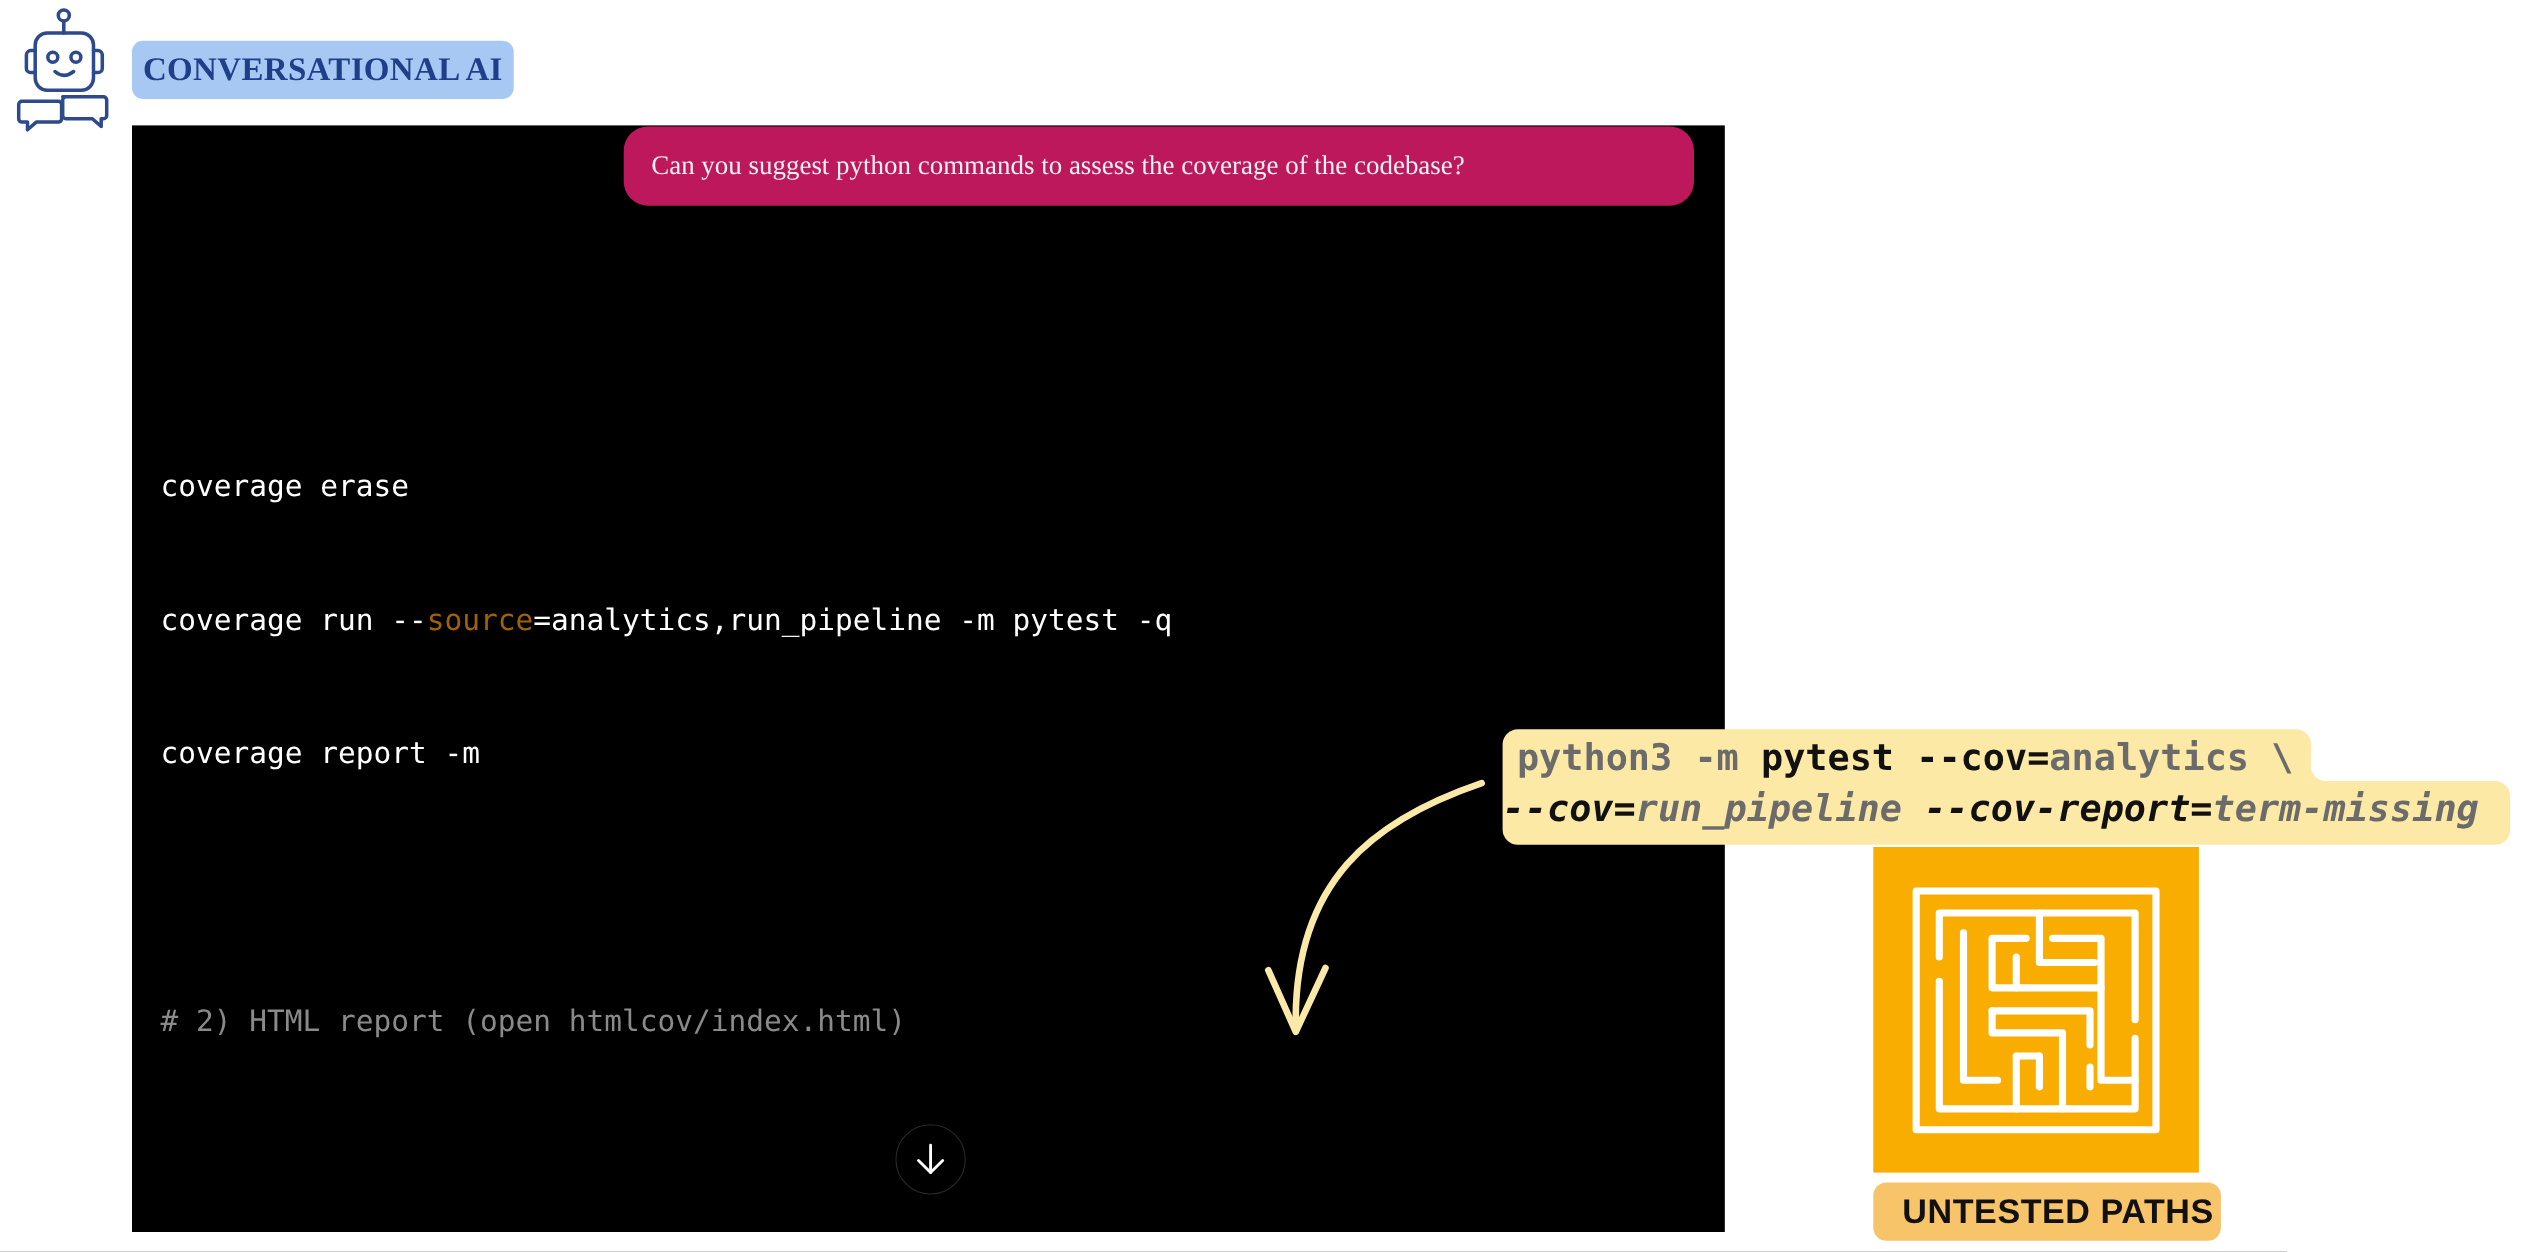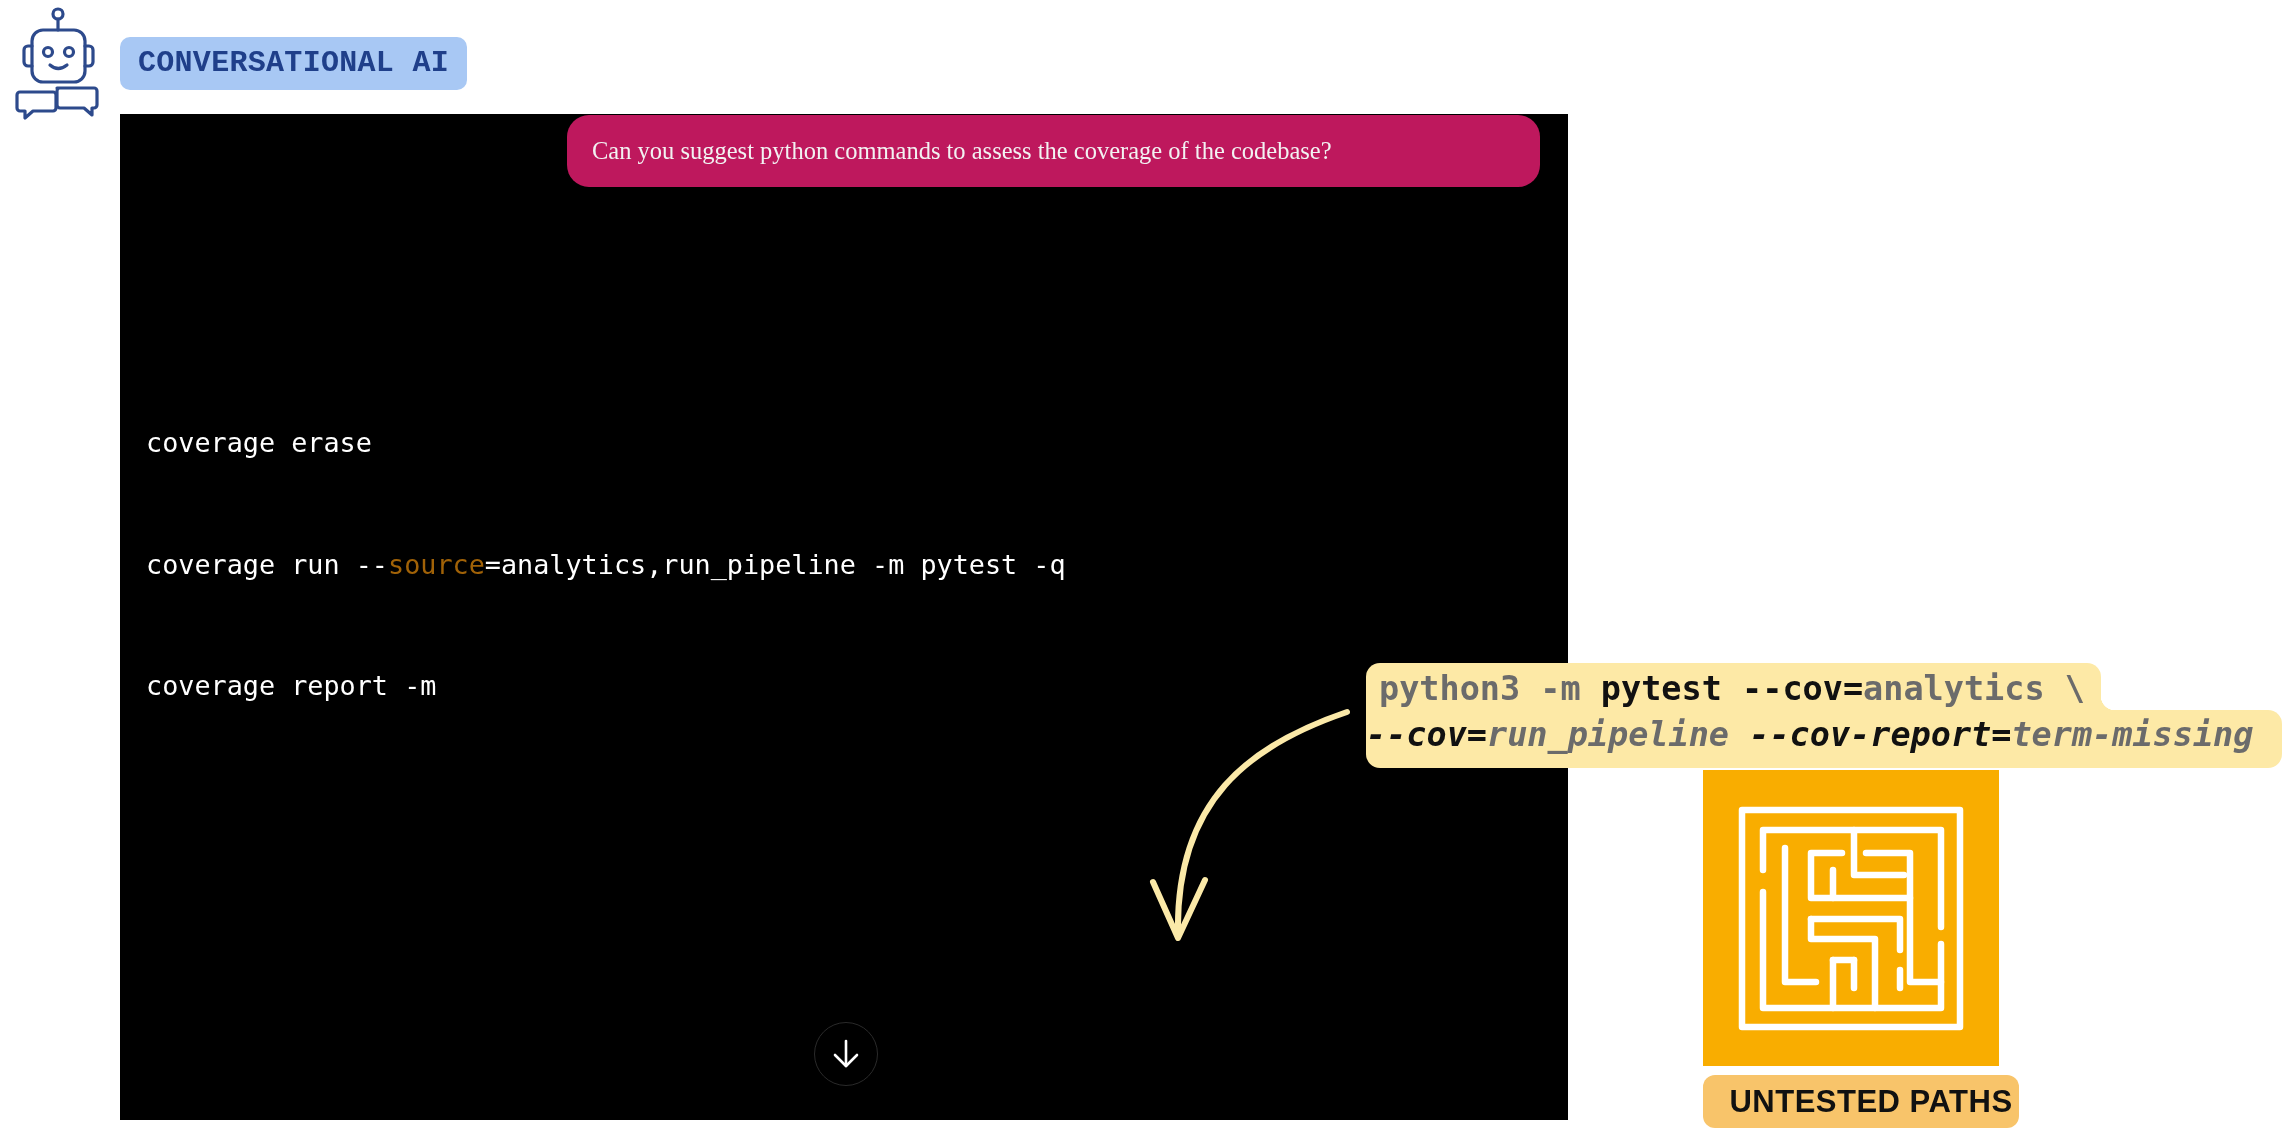--- a/index.html
+++ b/index.html
@@ -5,21 +5,21 @@
     html, body { margin: 0; padding: 0; }
     body {
       width: 2294px; height: 1138px; position: relative; overflow: hidden;
       background: #ffffff;
       font-family: "DejaVu Sans", sans-serif;
     }
     .robot-logo { position: absolute; left: 10px; top: 6px; width: 96px; height: 114px; }
     .badge {
       position: absolute; left: 120px; top: 37px; height: 53px; width: 347px;
       background: #a8c8f4; border-radius: 10px;
-      color: #1f3f8a; font-family: Liberation Mono, monospace; font-weight: 700;
+      color: #1f3f8a; font-family: Liberation Serif, serif; font-weight: 700;
       font-size: 30px; line-height: 53px; text-align: center; letter-spacing: 0.3px;
     }
     .chat-panel {
       position: absolute; left: 120px; top: 114px; width: 1448px; height: 1006px;
       background: #000000; overflow: hidden;
     }
     .user-bubble {
       position: absolute; left: 447px; top: 1px; width: 973px; height: 72px;
       background: #be185d; border-radius: 22px;
       color: #f2f2f2; font-family: Liberation Serif, serif; font-size: 24.5px;
@@ -96,20 +96,21 @@
 
 <div class="chat-panel">
   <div class="user-bubble">Can you suggest python commands to assess the coverage of the codebase?</div>
 
 
   <div class="code-body">
     <div class="code-line">coverage erase</div>
     <div class="code-line"><span>coverage run --</span><span class="kw">source</span><span>=analytics,run_pipeline -m pytest -q</span></div>
     <div class="code-line">coverage report -m</div>
     <div class="code-line blank"></div>
+    <div class="code-line comment"># 2) HTML report (open htmlcov/index.html)</div>
     
     
     
     
     
     
     
     
     
     

